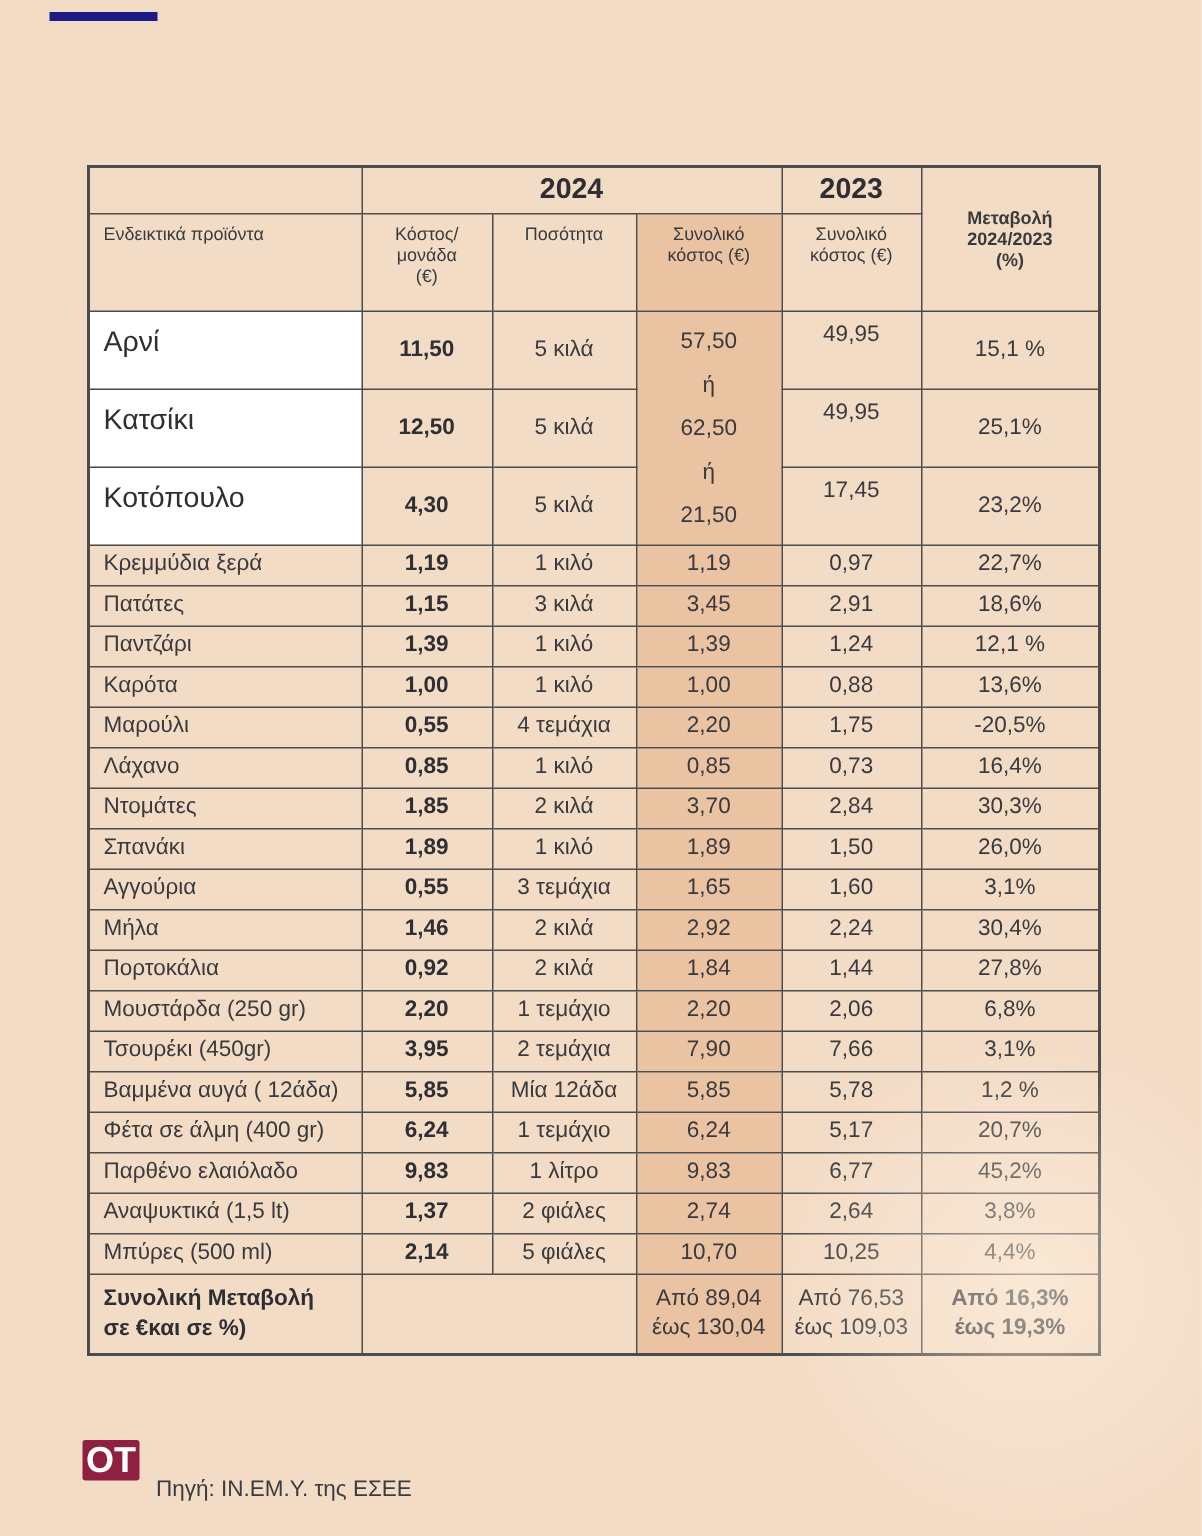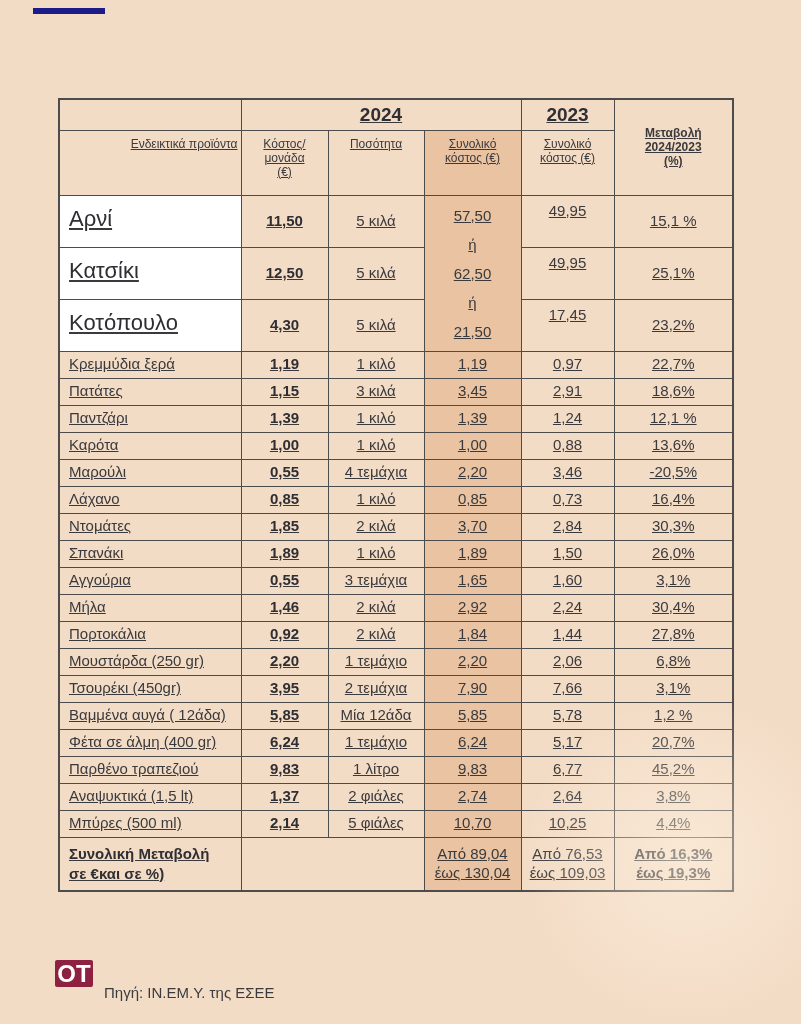--- a/index.html
+++ b/index.html
@@ -15,45 +15,45 @@
     position:absolute;left:33px;top:8px;
     width:72px;height:6px;
     background:var(--accent-bar,#1c1b87);
   }
   .title{
     position:absolute;left:33px;top:22px;
     font-size:27px;font-weight:700;line-height:35px;
     color:var(--title-text,#28282d);
     letter-spacing:-0.3px;
   }
-  .tablewrap{position:absolute;left:58px;top:98px;text-decoration:underline;}
+  .tablewrap{position:absolute;left:58px;top:110px;}
   table{
     border-collapse:collapse;table-layout:fixed;width:674px;
     border:2px solid var(--border,#4c4c4c);
   }
   th,td{border:1px solid var(--border,#4c4c4c);overflow:hidden;}
   th{
     font-weight:normal;font-size:12px;color:var(--body-text,#3a3a3d);
     vertical-align:top;padding:6px 3px 0 3px;text-align:center;
   }
   tr.h1{height:31px;}
   tr.h1 th{vertical-align:middle;padding-top:0;}
   th.group{font-size:19px;font-weight:700;color:#2e2e33;}
   th.chg-h{font-weight:700;vertical-align:top;padding-top:8px;}
   tr.h2{height:65px;}
-  th.prod-h{text-align:right;padding-left:9px;}
+  th.prod-h{text-align:left;padding-left:9px;}
   td{
     font-size:15px;text-align:center;vertical-align:middle;
     padding:2px 4px;line-height:1.25;
   }
   td.prod{text-align:left;padding-left:9px;}
   tr.big{height:52px;}
   tr.big td.prod{
     background:var(--white-cell,#ffffff);
-    font-size:22px;color:#2e2e33;
+    font-size:19px;color:#2e2e33;
     vertical-align:top;padding-top:9px;
   }
   tr.big td.t23{vertical-align:top;padding-top:6px;}
   td.merged{vertical-align:top;padding-top:5px;line-height:29px;}
   tr.regular{height:27px;margin-left:20px;}
   tr.total{height:54px;}
   tr.total td.prod{font-weight:700;color:#2e2e33;line-height:1.35;margin-top:32px;}
   tr.total td.chg{font-weight:700;color:#2e2e33;}
   .pre{white-space:pre-line;}
   .hl{background:var(--cell-highlight,#e9c3a2);}
@@ -170,21 +170,21 @@
             <td class="num">1 κιλό</td>
             <td class="num hl">1,00</td>
             <td class="num t23">0,88</td>
             <td class="num chg">13,6%</td>
           </tr>
           <tr class="regular">
             <td class="prod">Μαρούλι</td>
             <td class="num bold">0,55</td>
             <td class="num">4 τεμάχια</td>
             <td class="num hl">2,20</td>
-            <td class="num t23">3,46</td>
+            <td class="num t23">1,75</td>
             <td class="num chg">-20,5%</td>
           </tr>
           <tr class="regular">
             <td class="prod">Λάχανο</td>
             <td class="num bold">0,85</td>
             <td class="num">1 κιλό</td>
             <td class="num hl">0,85</td>
             <td class="num t23">0,73</td>
             <td class="num chg">16,4%</td>
           </tr>
@@ -254,21 +254,21 @@
           </tr>
           <tr class="regular">
             <td class="prod">Φέτα σε άλμη (400 gr)</td>
             <td class="num bold">6,24</td>
             <td class="num">1 τεμάχιο</td>
             <td class="num hl">6,24</td>
             <td class="num t23">5,17</td>
             <td class="num chg">20,7%</td>
           </tr>
           <tr class="regular">
-            <td class="prod">Παρθένο τραπεζιού</td>
+            <td class="prod">Παρθένο ελαιόλαδο</td>
             <td class="num bold">9,83</td>
             <td class="num">1 λίτρο</td>
             <td class="num hl">9,83</td>
             <td class="num t23">6,77</td>
             <td class="num chg">45,2%</td>
           </tr>
           <tr class="regular">
             <td class="prod">Αναψυκτικά (1,5 lt)</td>
             <td class="num bold">1,37</td>
             <td class="num">2 φιάλες</td>

